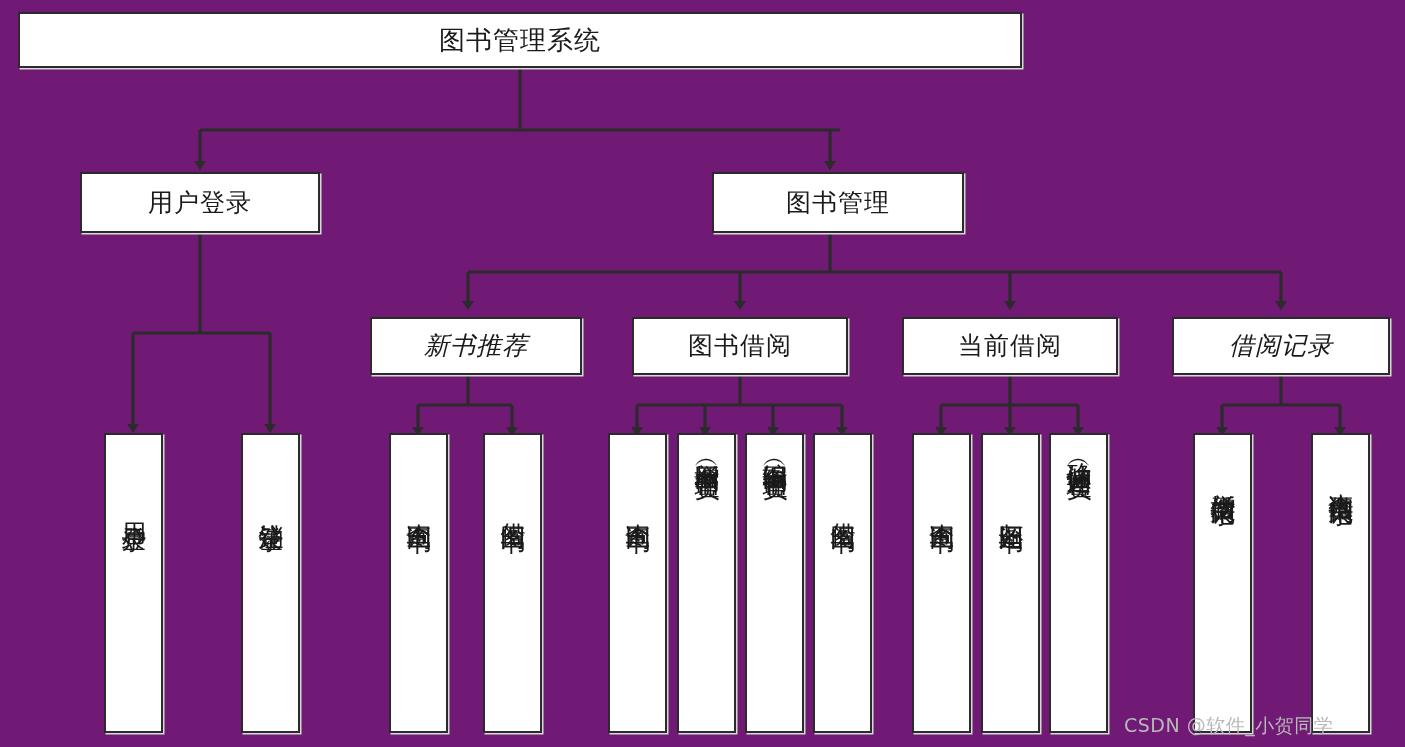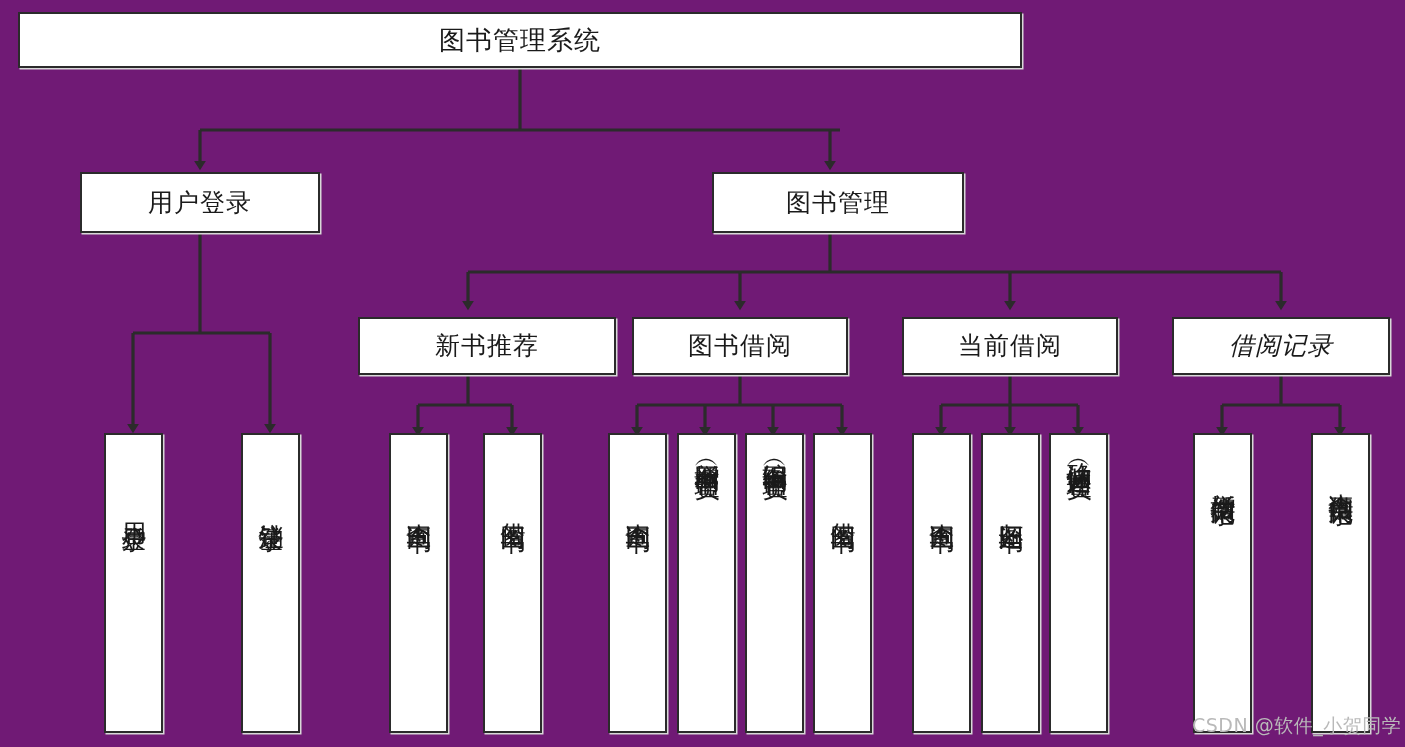--- a/index.html
+++ b/index.html
@@ -134,21 +134,21 @@
   </div>
 
   <div class="node horiz" style="left:80px; top:172px; width:240px; height:61px;">
     <span class="label">用户登录</span>
   </div>
 
   <div class="node horiz" style="left:712px; top:172px; width:252px; height:61px;">
     <span class="label">图书管理</span>
   </div>
 
-  <div class="node horiz" style="left:358px; top:317px; width:258px; height:58px;">
+  <div class="node horiz" style="left:370px; top:317px; width:212px; height:58px;font-style:italic;">
     <span class="label">新书推荐</span>
   </div>
 
   <div class="node horiz" style="left:632px; top:317px; width:216px; height:58px;">
     <span class="label">图书借阅</span>
   </div>
 
   <div class="node horiz" style="left:902px; top:317px; width:216px; height:58px;">
     <span class="label">当前借阅</span>
   </div>
@@ -202,15 +202,15 @@
   </div>
 
   <div class="node vert" style="left:1193px; top:433px; width:59px; height:300px; padding-top:38px;">
     <span class="label">新增借阅记录</span>
   </div>
 
   <div class="node vert" style="left:1311px; top:433px; width:59px; height:300px; padding-top:38px;">
     <span class="label">查询借阅记录</span>
   </div>
 
-  <div class="watermark" style="left:1192px; top:713px;">CSDN @软件_小贺同学</div>
+  <div class="watermark" style="left:1124px; top:713px;">CSDN @软件_小贺同学</div>
 
 </div>
 
 </body></html>

